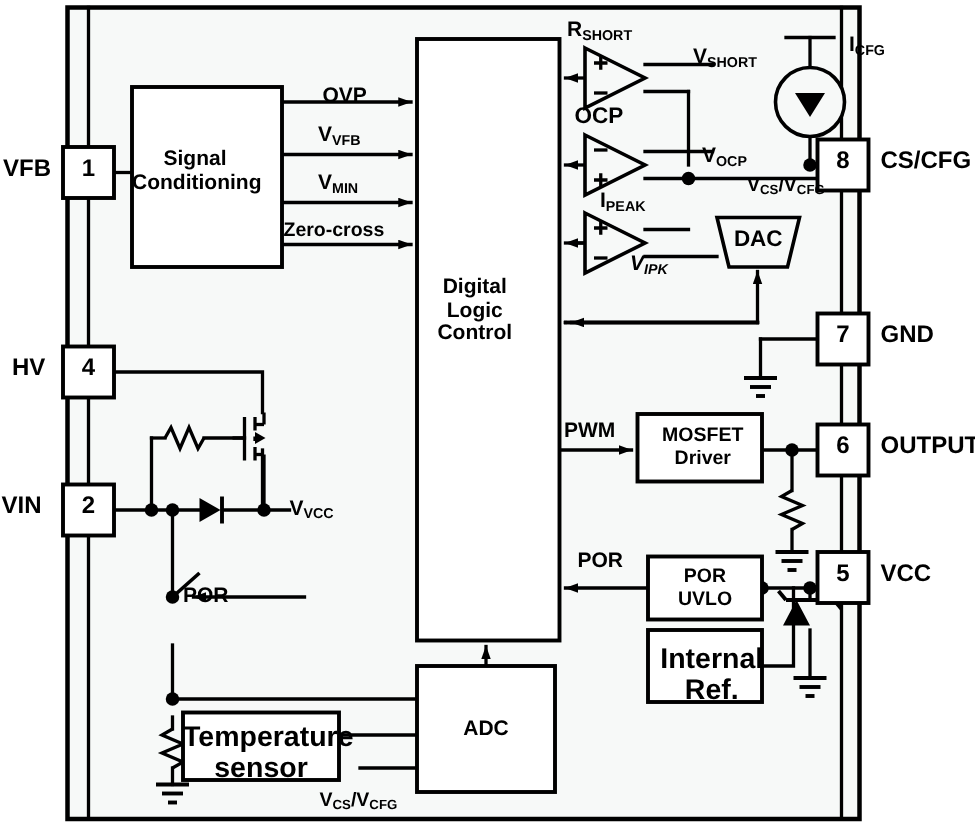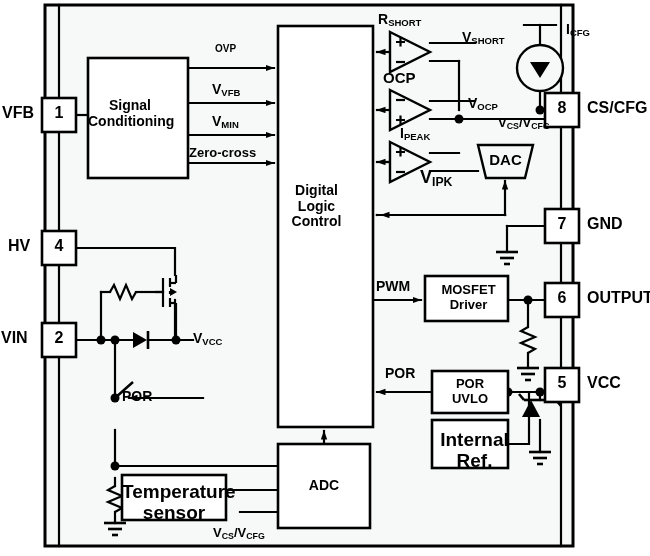--- a/index.html
+++ b/index.html
@@ -244,32 +244,32 @@
 
 <div class="blkTxt" style="left:88px;top:98px;width:84px;font-size:14px;">Signal<br>Conditioning</div>
 <div class="blkTxt" style="left:278px;top:183px;width:77px;font-size:14px;">Digital<br>Logic<br>Control</div>
 <div class="blkTxt" style="left:478px;top:152px;width:55px;font-size:15px;">DAC</div>
 <div class="blkTxt" style="left:425px;top:283px;width:87px;font-size:13px;">MOSFET<br>Driver</div>
 <div class="blkTxt" style="left:432px;top:377px;width:76px;font-size:13px;">POR<br>UVLO</div>
 <div class="blkTxt" style="left:432px;top:429px;width:85px;font-size:19px;">Internal<br>Ref.</div>
 <div class="blkTxt" style="left:278px;top:478px;width:92px;font-size:14px;">ADC</div>
 <div class="blkTxt" style="left:122px;top:481px;width:104px;font-size:19px;">Temperature<br>sensor</div>
 
-<div class="lbl" style="left:215px;top:44px;font-size:10px;">OVP</div>
+<div class="lbl" style="left:215px;top:56px;font-size:14px;">OVP</div>
 <div class="lbl" style="left:212px;top:82px;font-size:14px;">V<sub>VFB</sub></div>
 <div class="lbl" style="left:212px;top:114px;font-size:14px;">V<sub>MIN</sub></div>
 <div class="lbl" style="left:189px;top:146px;font-size:13px;">Zero-cross</div>
 
 <div class="lbl" style="left:378px;top:12px;font-size:14px;">R<sub>SHORT</sub></div>
 <div class="lbl" style="left:383px;top:70px;font-size:15px;">OCP</div>
 <div class="lbl" style="left:375px;top:126px;font-size:14px;margin-left:25px;">I<sub>PEAK</sub></div>
 
 <div class="lbl" style="left:462px;top:30px;font-size:14px;">V<sub>SHORT</sub></div>
 <div class="lbl" style="left:468px;top:96px;font-size:14px;">V<sub>OCP</sub></div>
-<div class="lbl" style="left:420px;top:168px;font-size:18px;">V<sub>IPK</sub></div>
+<div class="lbl" style="left:420px;top:168px;font-size:14px;font-style:italic;">V<sub>IPK</sub></div>
 <div class="lbl" style="left:566px;top:22px;font-size:14px;">I<sub>CFG</sub></div>
 <div class="lbl" style="left:498px;top:116px;font-size:13px;">V<sub>CS</sub>/V<sub>CFG</sub></div>
 
 <div class="lbl" style="left:193px;top:331px;font-size:14px;">V<sub>VCC</sub></div>
 <div class="lbl" style="left:122px;top:389px;font-size:14px;">POR</div>
 <div class="lbl" style="left:376px;top:279px;font-size:14px;">PWM</div>
 <div class="lbl" style="left:385px;top:366px;font-size:14px;">POR</div>
 <div class="lbl" style="left:213px;top:526px;font-size:13px;">V<sub>CS</sub>/V<sub>CFG</sub></div>
 
 </div>

